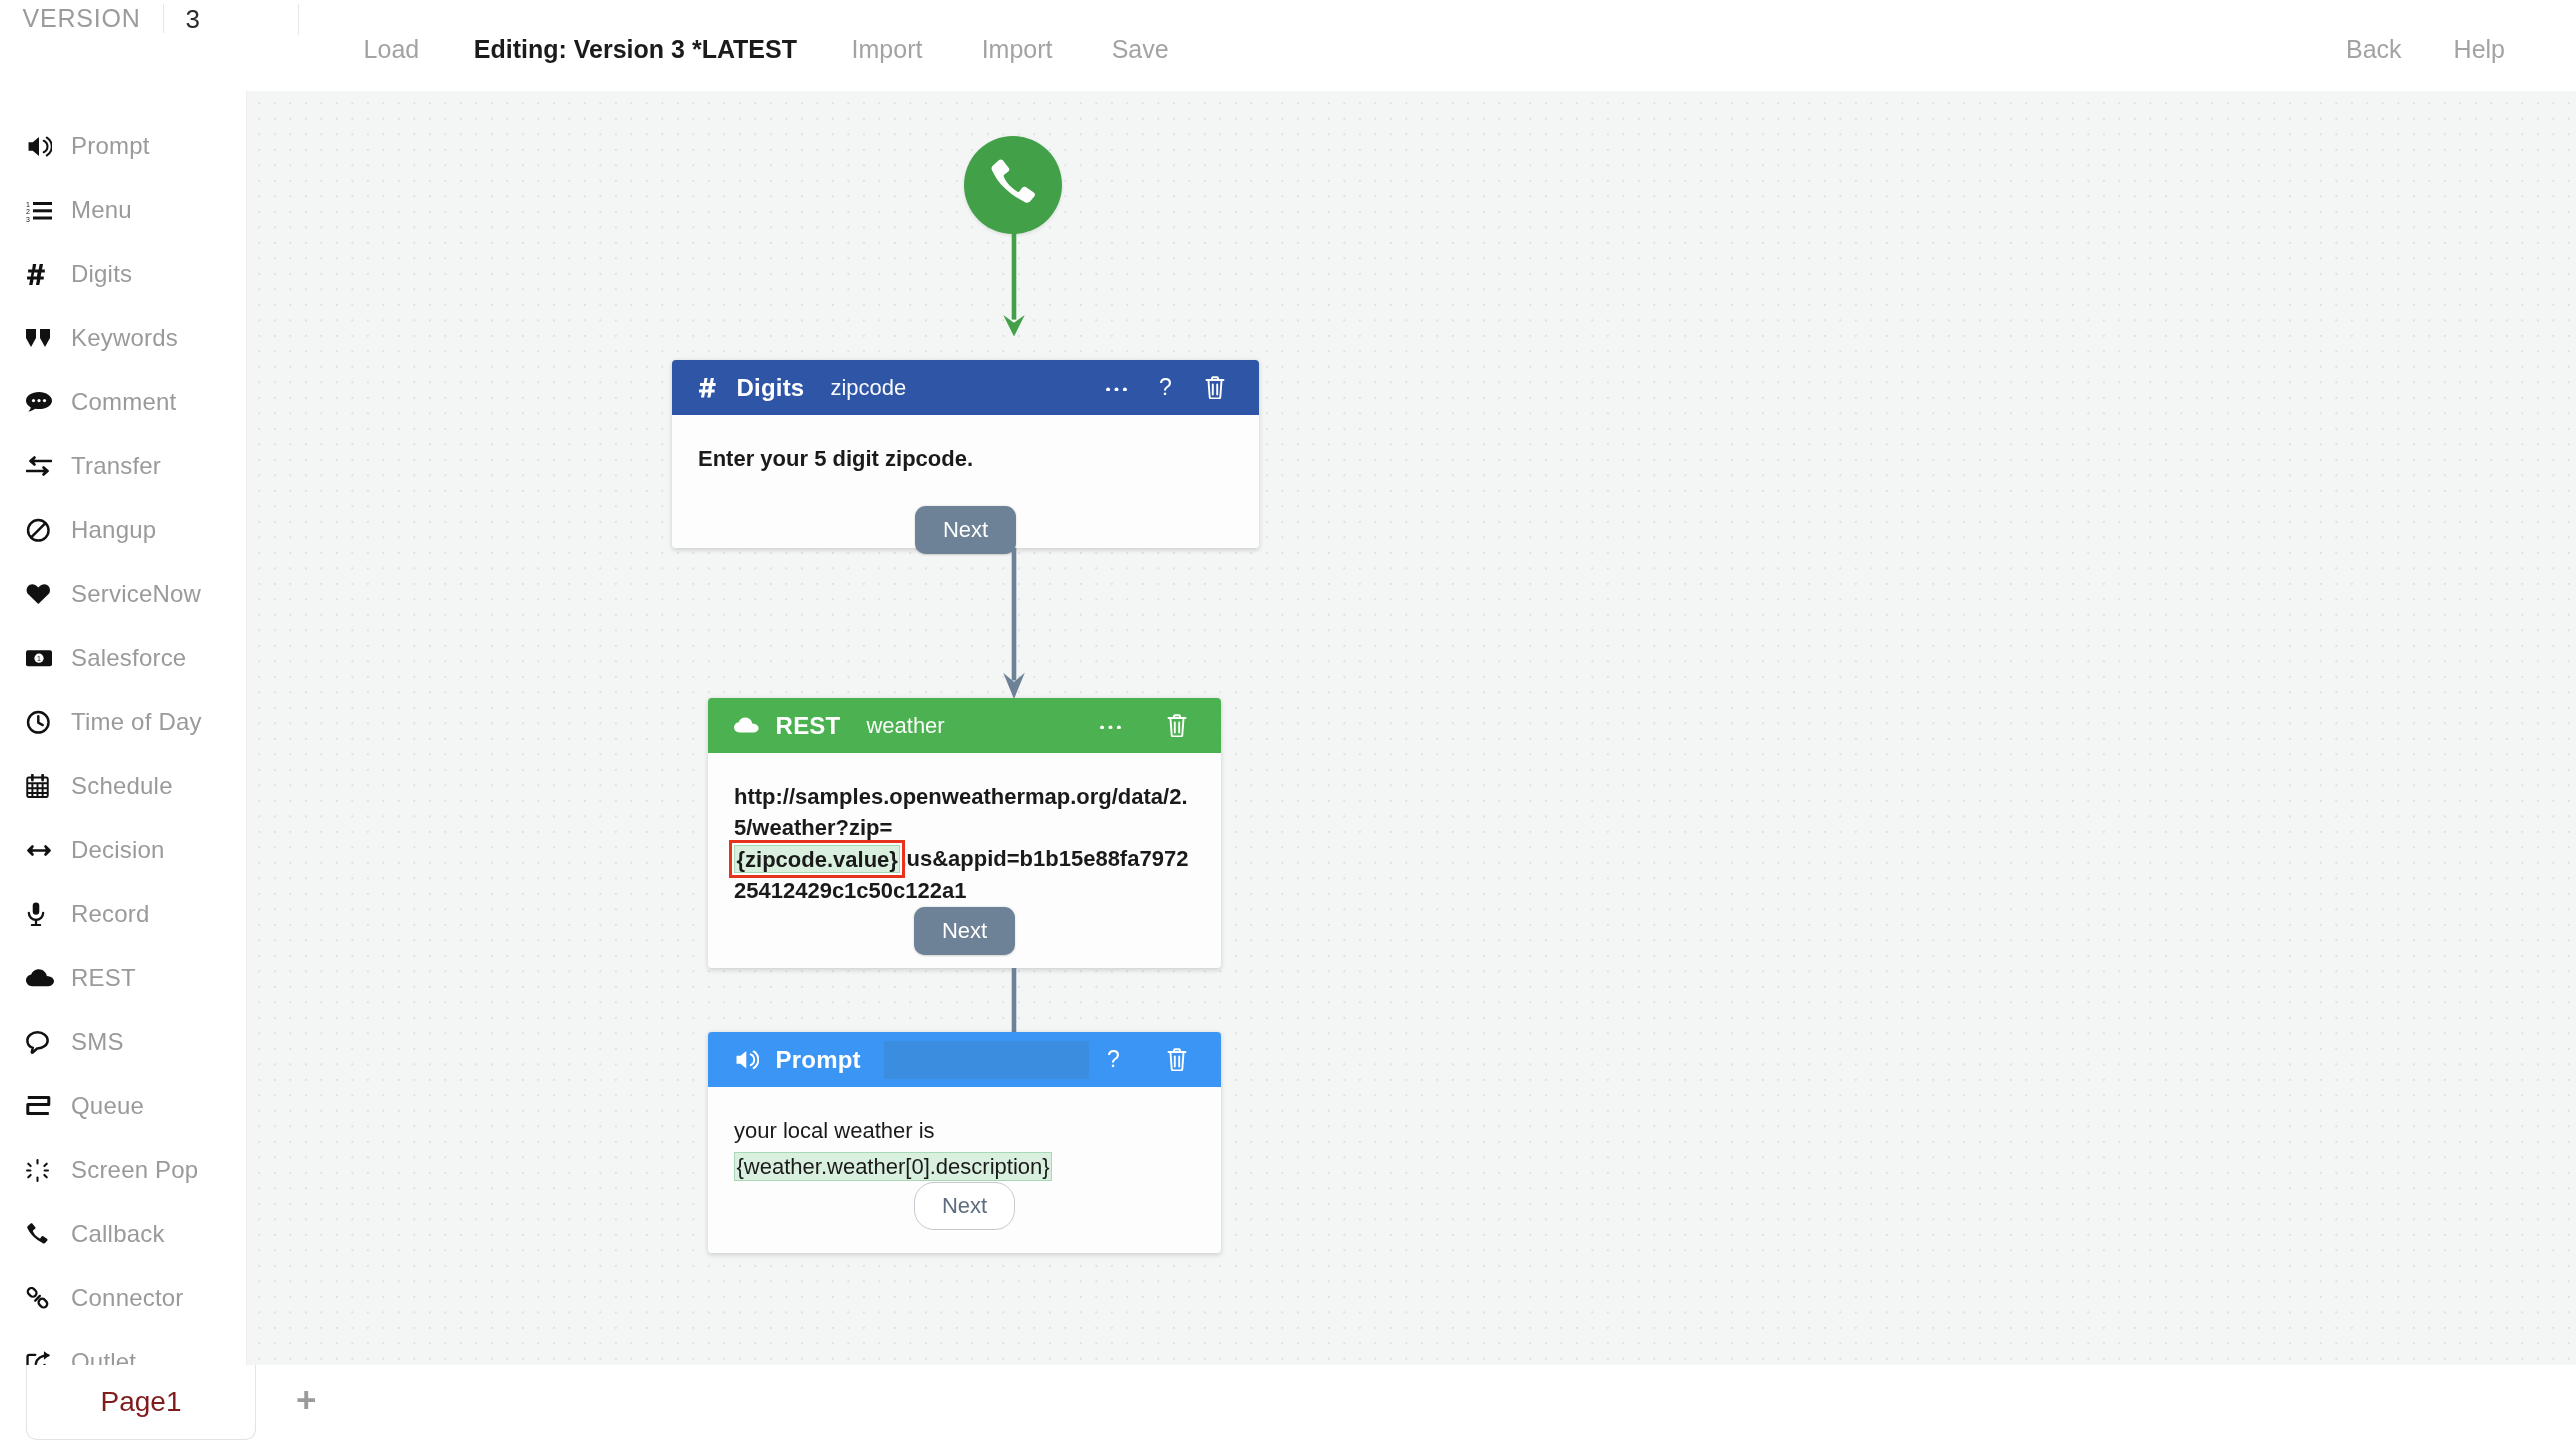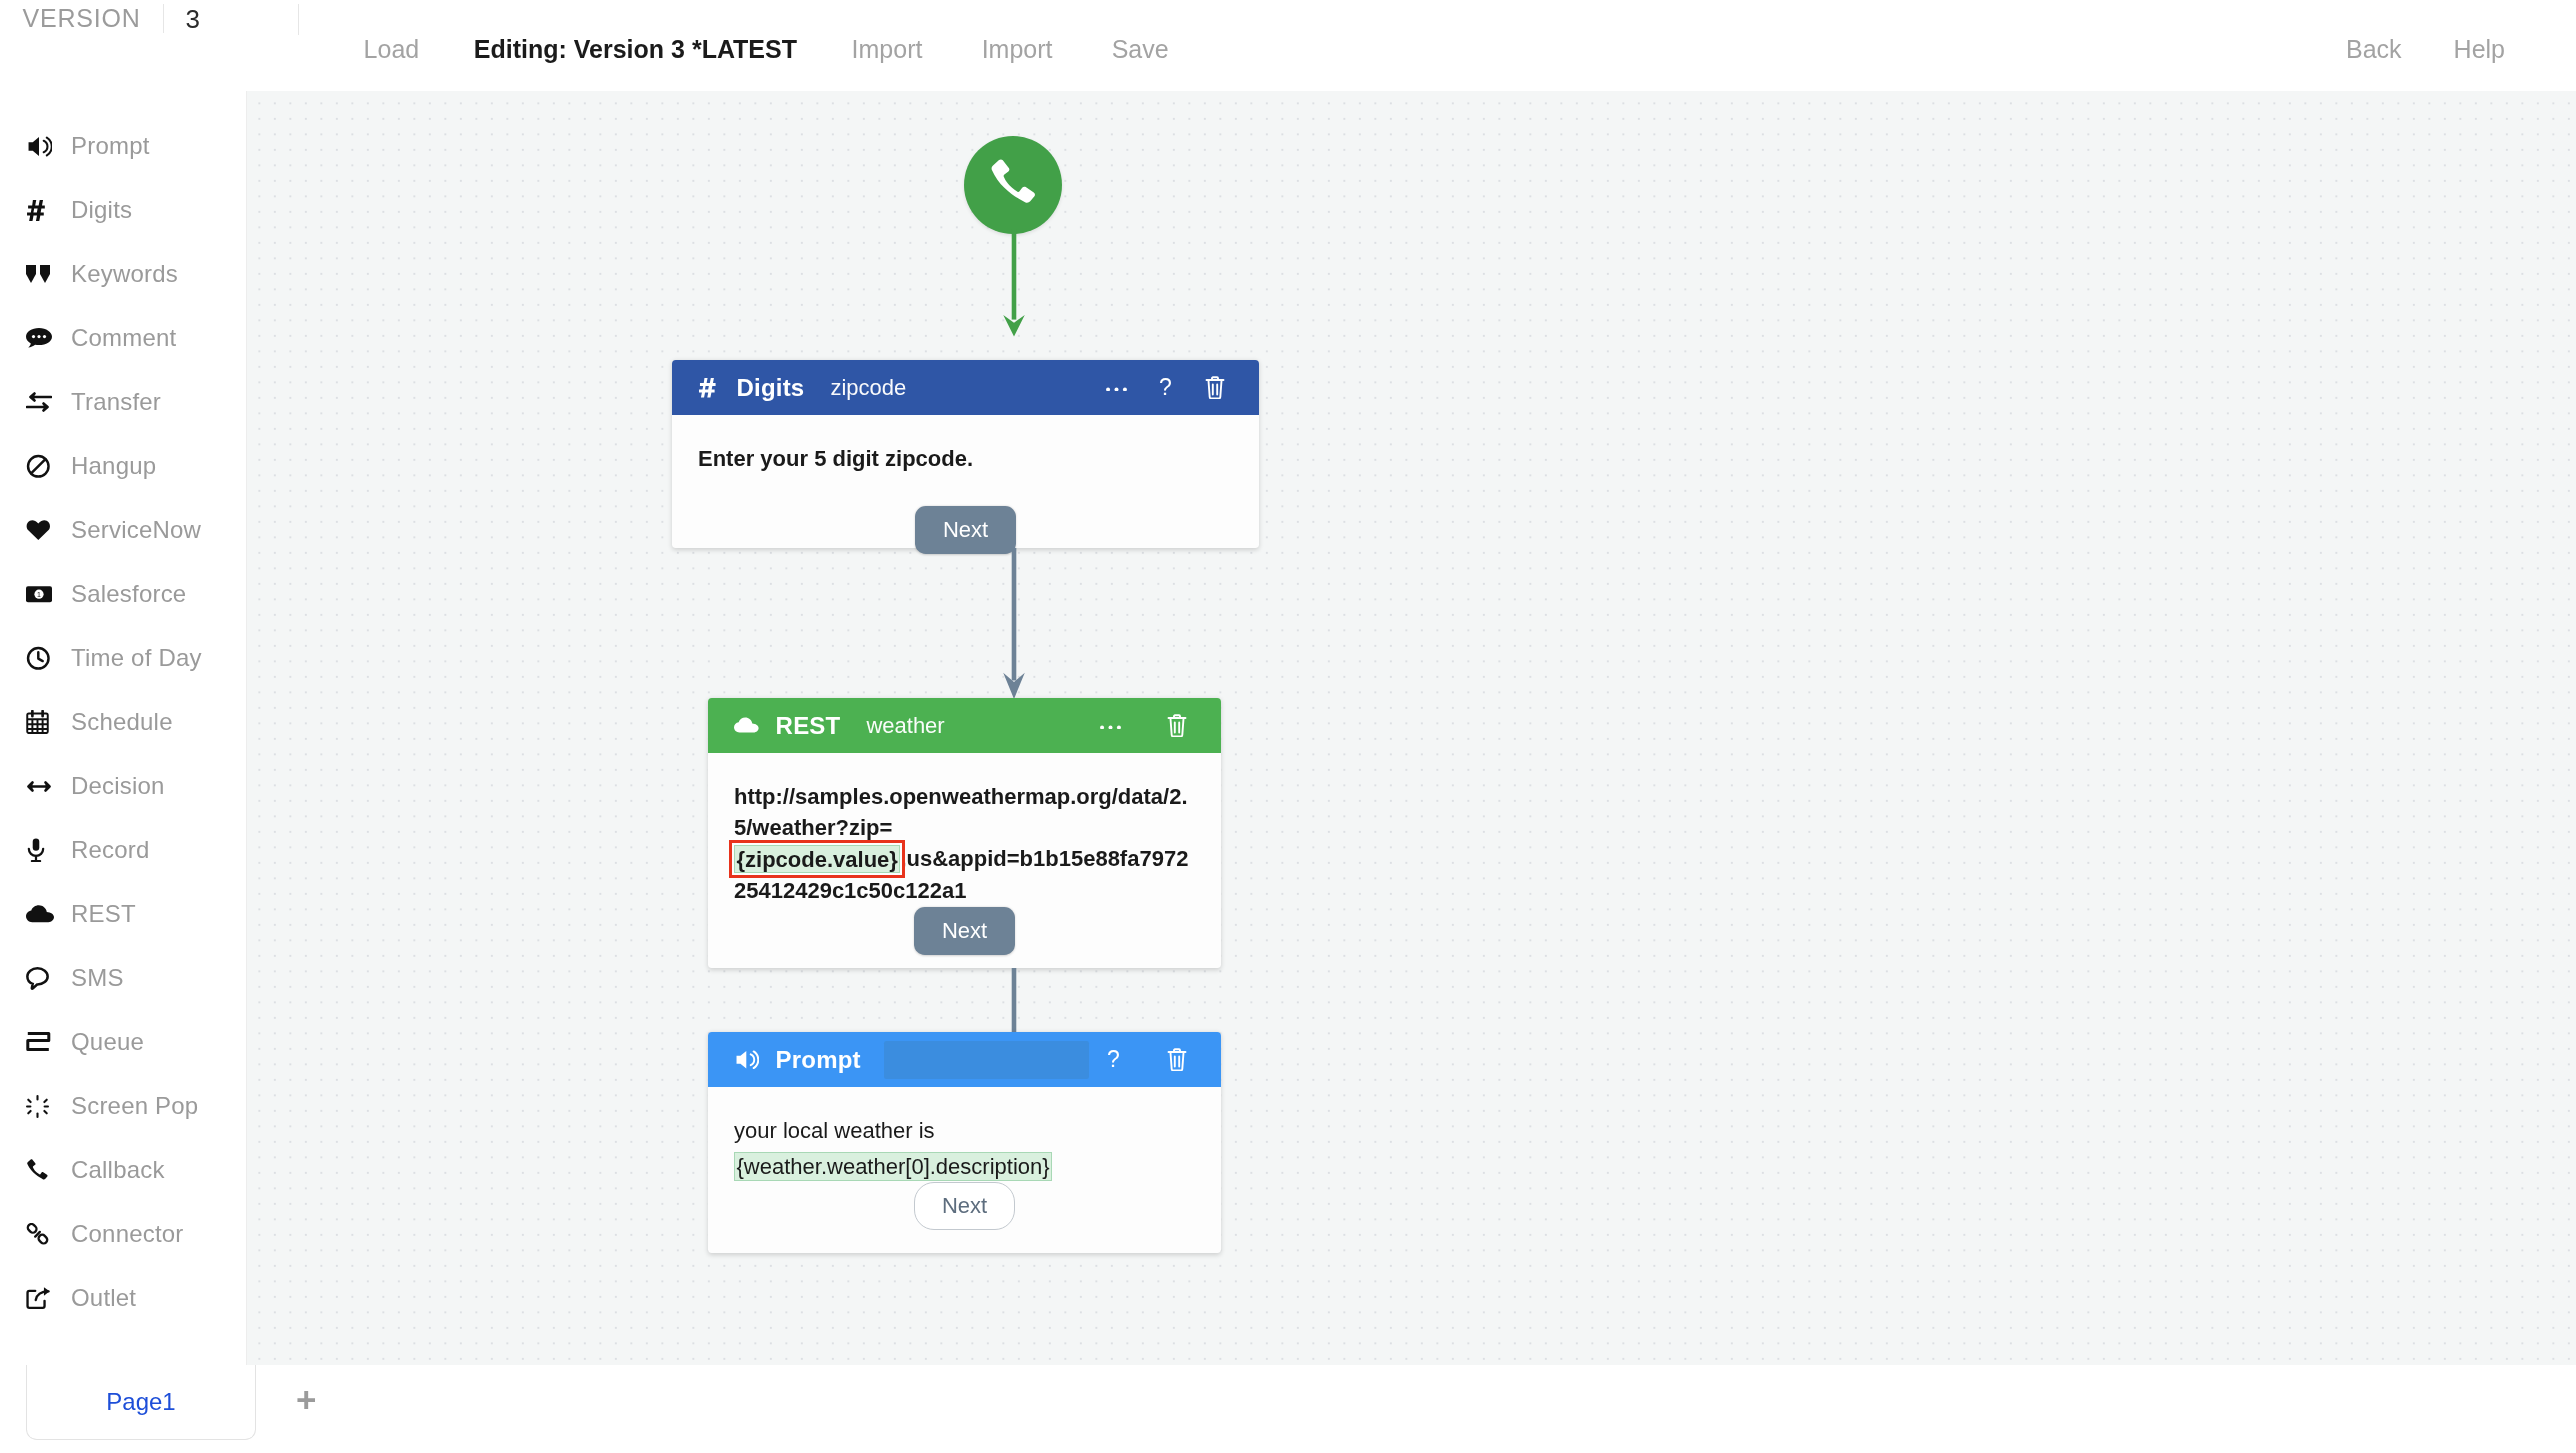--- a/index.html
+++ b/index.html
@@ -66,21 +66,21 @@
   
   .pagebar {
     position: absolute; left: 0; bottom: 0; width: 2576px; height: 88px;
     background: #ffffff; display: flex; align-items: flex-start; padding-left: 26px;
   }
   .page-tab {
     width: 230px; height: 75px; background: #ffffff;
     border: 1.5px solid #e3e3e3; border-top: none;
     border-radius: 0 0 10.8px 10.8px;
     display: flex; align-items: center; justify-content: center;
-    font-size: 24px; color: #1d4ed8; cursor: pointer;
+    font-size: 28px; color: #7f1d1d; cursor: pointer;
   }
   .page-add {
     margin-left: 40px; margin-top: 17px; font-size: 35px; color: #9b9b9b;
     font-weight: 700; line-height: 1; cursor: pointer; user-select: none;
   }
 
   
   .node { position: absolute; }
 
   .start-node {
@@ -170,20 +170,33 @@
       <span class="side-ico">
         <svg width="26" height="23" viewBox="0 0 24 22" fill="#111">
           <path d="M2 7h4l6-5v18l-6-5H2z"></path>
           <path d="M16.5 5.5a6 6 0 010 11" stroke="#111" stroke-width="2" fill="none" stroke-linecap="round"></path>
           <path d="M19.5 2.5a10 10 0 010 17" stroke="#111" stroke-width="2" fill="none" stroke-linecap="round"></path>
         </svg>
       </span>
       <span class="side-label">Prompt</span>
     </div>
 
+    <div class="side-item">
+      <span class="side-ico">
+        <svg width="26" height="23" viewBox="0 0 26 22" fill="#111" style="font-size:30px">
+          <text x="0" y="7" font-size="7" font-family="Liberation Sans, sans-serif">1</text>
+          <text x="0" y="14.5" font-size="7" font-family="Liberation Sans, sans-serif">2</text>
+          <text x="0" y="22" font-size="7" font-family="Liberation Sans, sans-serif">3</text>
+          <rect x="7" y="2.5" width="19" height="3"></rect>
+          <rect x="7" y="9.8" width="19" height="3"></rect>
+          <rect x="7" y="17" width="19" height="3"></rect>
+        </svg>
+      </span>
+      <span class="side-label">Menu</span>
+    </div>
 
     <div class="side-item">
       <span class="side-ico">
         <svg width="23" height="23" viewBox="0 0 22 22" fill="#111">
           <path d="M6.6 1h3.2l-1 5.2h3.3l1-5.2h3.2l-1 5.2H18v3h-3.3l-.7 3.6H17v3h-3.3l-1 5.2H9.5l1-5.2H7.2l-1 5.2H3l1-5.2H1v-3h3.6l.7-3.6H2v-3h3.9zM7.8 9.2l-.7 3.6h3.3l.7-3.6z"></path>
         </svg>
       </span>
       <span class="side-label">Digits</span>
     </div>
 

